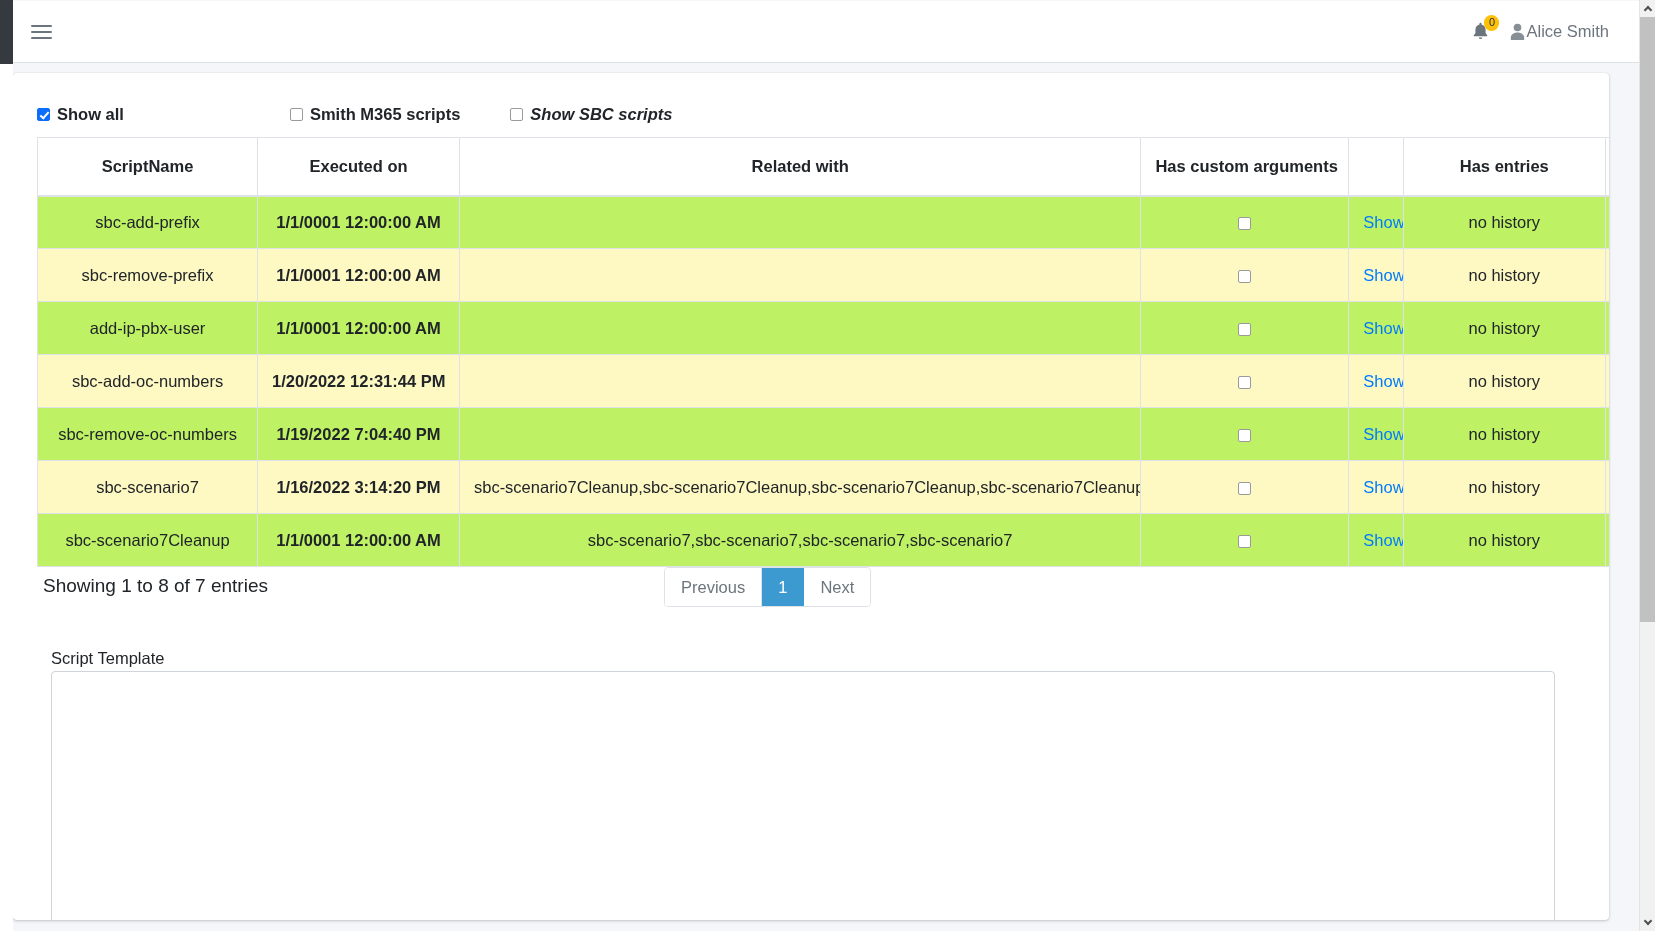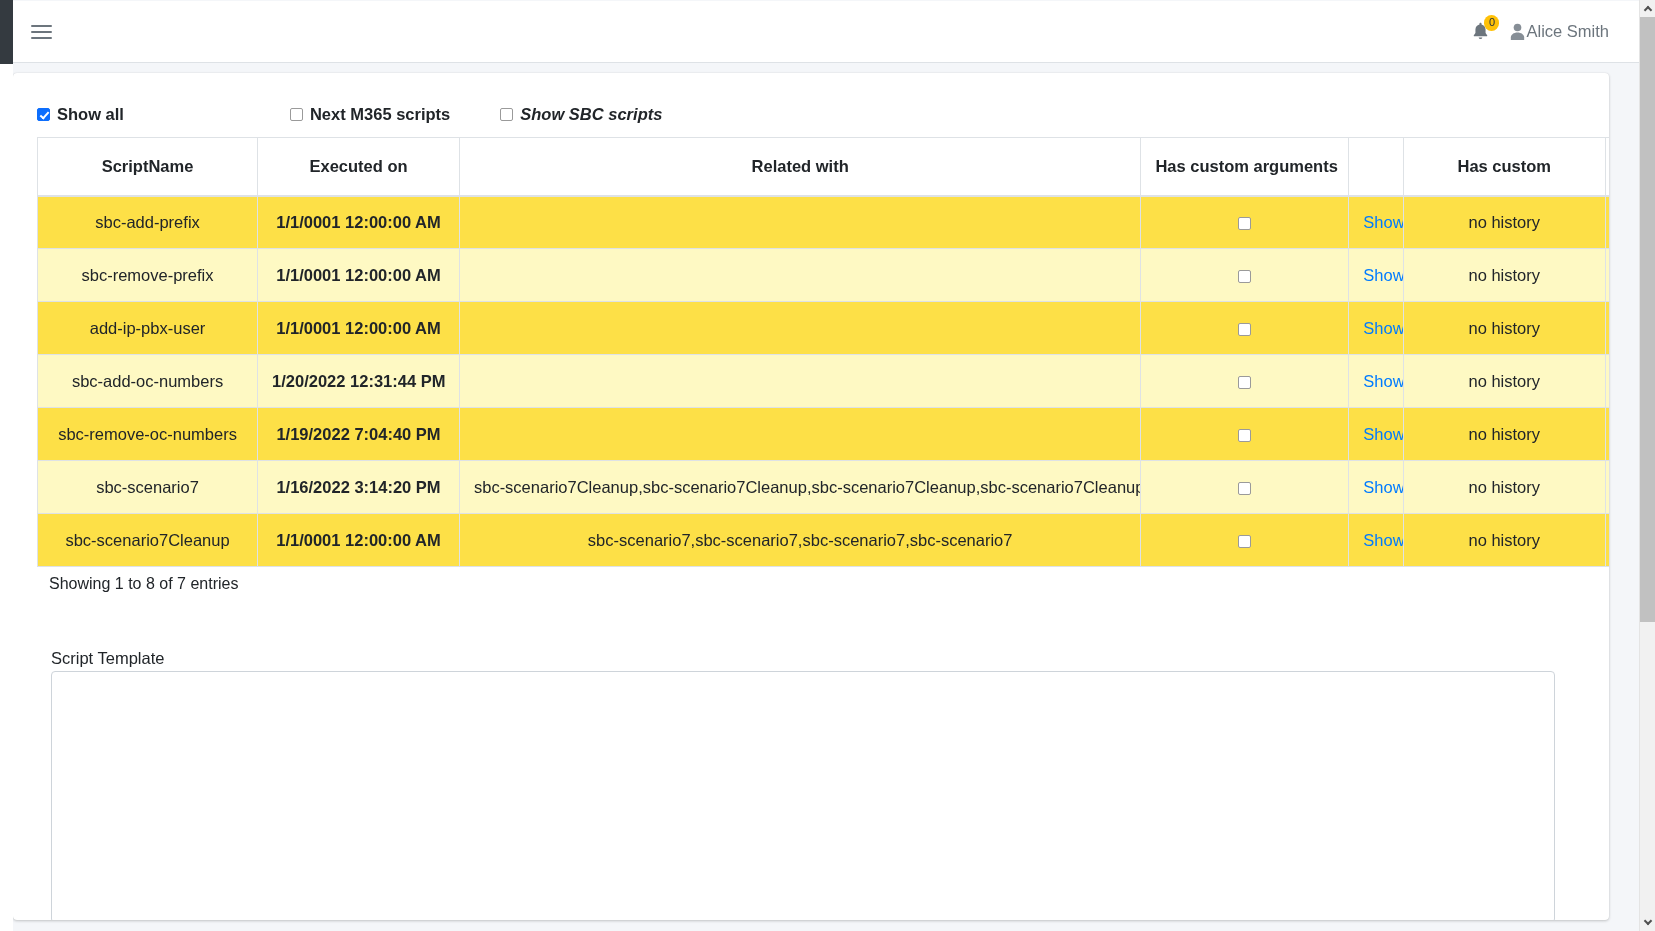--- a/index.html
+++ b/index.html
@@ -132,21 +132,21 @@
     white-space: nowrap;
     overflow: hidden;
   }
   table.grid th {
     font-weight: bold;
     background: #ffffff;
     border-bottom-width: 2px;
     border-bottom-color: #dee2e6;
     height: 58px;
   }
-  table.grid tbody tr.odd td { background: #fde047; }
+  table.grid tbody tr.odd td { background: #bef264; }
   table.grid tbody tr.even td { background: #fef9c3; }
 
   .c-name    { width: 218px; }
   .c-exec    { width: 200px; font-weight: bold; }
   .c-rel     { width: 675px; }
   .c-args    { width: 206px; }
   .c-show    { width: 54px; margin-left: 8px; }
   .c-hist    { width: 200px; }
   .c-pad     { width: 127px; }
 
@@ -162,22 +162,22 @@
   }
 
   
   .table-footer {
     position: relative;
     margin-left: 24px;
     width: 1572px;
     height: 64px;
   }
   .entries-info {
-    position: absolute; left: 12px; top: 8px;
-    font-size: 16px; color: #212529;
+    position: absolute; left: 6px; top: 8px;
+    font-size: 19px; color: #212529;
   }
   .pagination {
     position: absolute; left: 627px; top: 0px;
     display: flex;
     border-radius: 4px;
     overflow: hidden;
     border: 1px solid #dee2e6;
   }
   .page-btn {
     padding: 0 16px; height: 38px; line-height: 38px;
@@ -278,38 +278,38 @@
 
   <div class="card">
 
     <div class="filters">
       <label class="filter f1">
         <span class="box checked"></span>
         <span>Show all</span>
       </label>
       <label class="filter f2">
         <span class="box"></span>
-        <span>Next M365 scripts</span>
+        <span>Smith M365 scripts</span>
       </label>
       <label class="filter f3">
         <span class="box"></span>
         <span>Show SBC scripts</span>
       </label>
     </div>
 
     <div class="table-scroll">
       <table class="grid">
         <thead>
           <tr>
             <th class="c-name">ScriptName</th>
             <th class="c-exec">Executed on</th>
             <th class="c-rel">Related with</th>
             <th class="c-args">Has custom arguments</th>
             <th class="c-show"></th>
-            <th class="c-hist">Has custom</th>
+            <th class="c-hist">Has entries</th>
             <th class="c-pad"></th>
           </tr>
         </thead>
         <tbody id="scripts-tbody">
             <tr class="odd">
               <td class="c-name">sbc-add-prefix</td>
               <td class="c-exec">1/1/0001 12:00:00 AM</td>
               <td class="c-rel"></td>
               <td class="c-args"><span class="cell-box"></span></td>
               <td class="c-show"><span class="show-link">Show</span></td>
@@ -369,20 +369,25 @@
               <td class="c-show"><span class="show-link">Show</span></td>
               <td class="c-hist">no history</td>
               <td class="c-pad"></td>
             </tr>
           </tbody>
       </table>
     </div>
 
     <div class="table-footer">
       <div class="entries-info">Showing 1 to 8 of 7 entries</div>
+      <div class="pagination">
+        <div class="page-btn disabled">Previous</div>
+        <div class="page-btn active">1</div>
+        <div class="page-btn disabled">Next</div>
+      </div>
     </div>
 
     <div class="tmpl-wrap">
       <div class="tmpl-label">Script Template</div>
       <textarea class="tmpl-area" placeholder="" style=""></textarea>
     </div>
 
   </div>
 </div>
 

